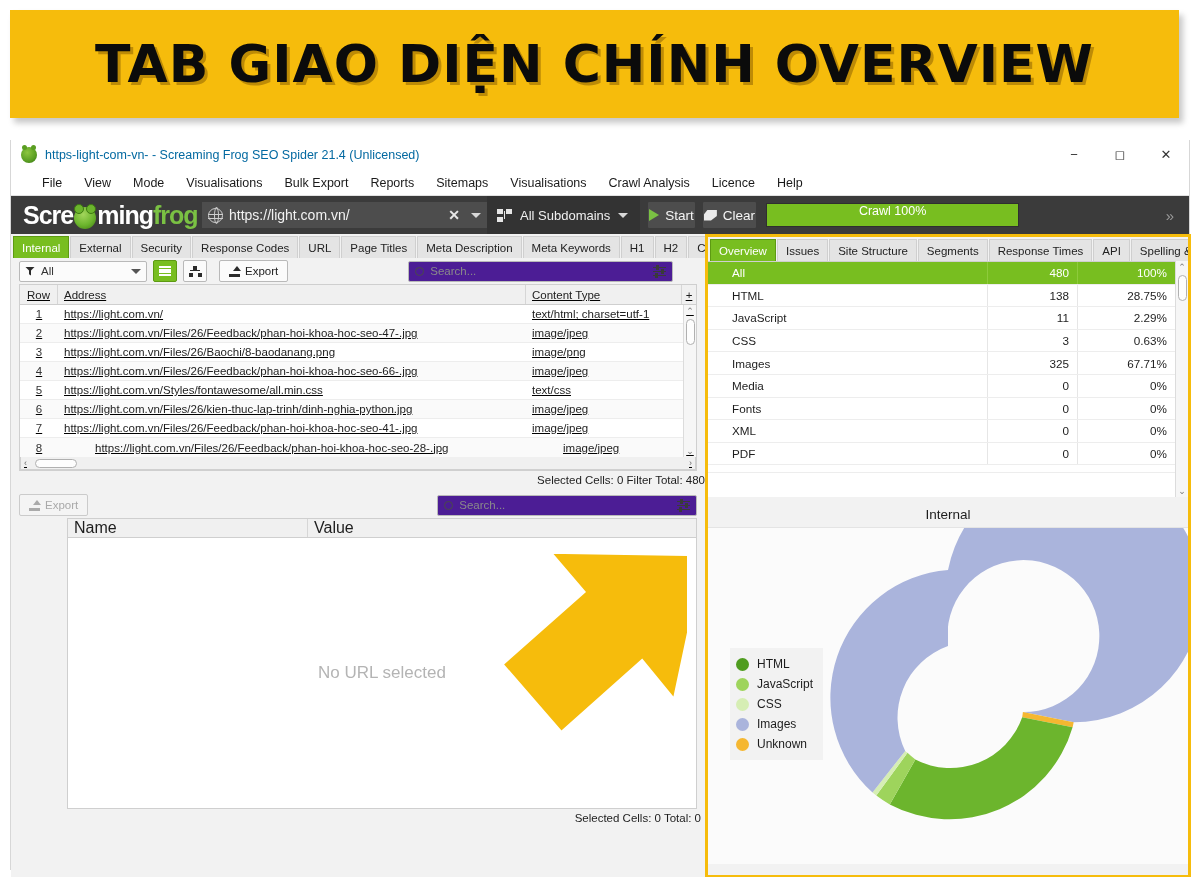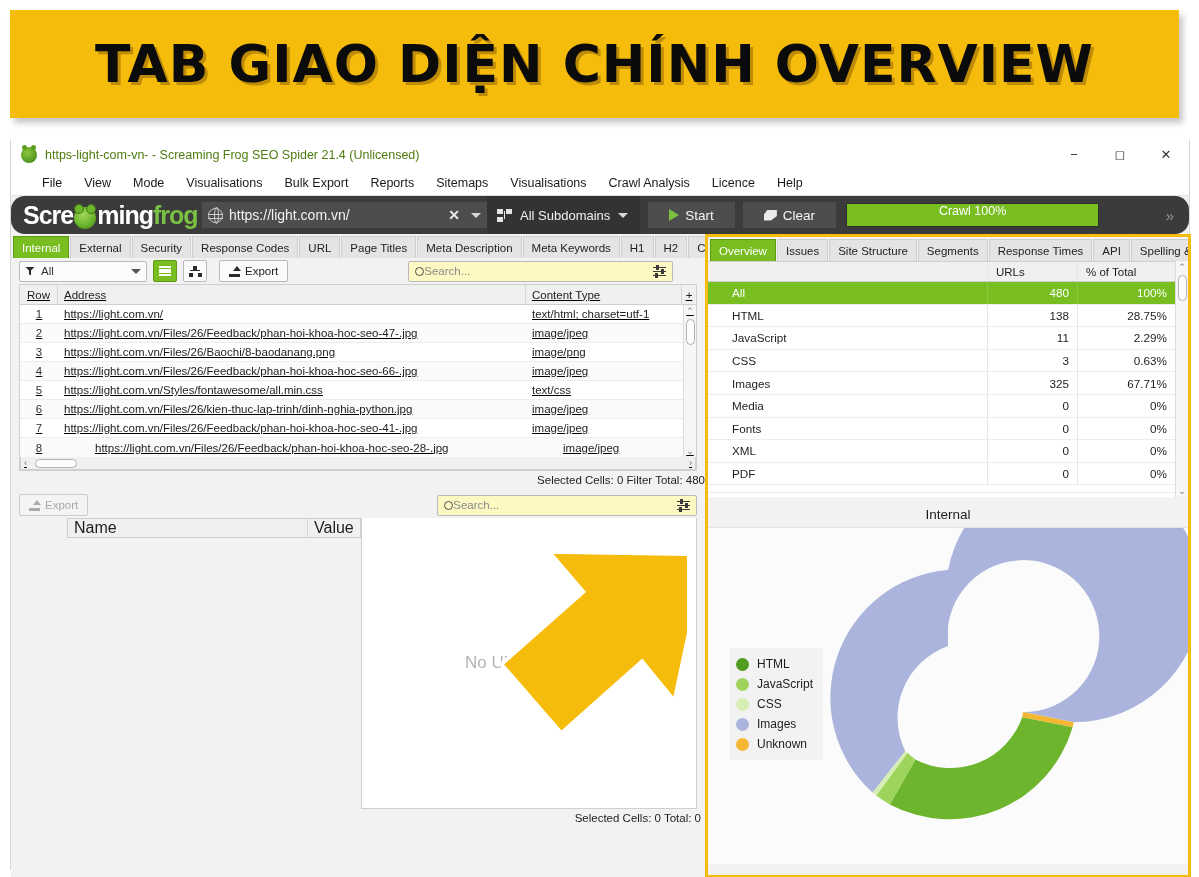--- a/index.html
+++ b/index.html
@@ -47,32 +47,32 @@
     background:radial-gradient(circle at 40% 35%, #8dc63f 0%, #5a9e22 60%, #2f6b10 100%);
     margin-right:8px; flex:none;
     position:relative;
   }
   #frog-logo-small:before, #frog-logo-small:after{
     content:""; position:absolute; top:-2px; width:5px;height:5px;border-radius:50%;
     background:#5a9e22;
   }
   #frog-logo-small:before{left:1px;}
   #frog-logo-small:after{right:1px;}
-  #window-title { font-size:12.5px; color:#4d7c0f; }
+  #window-title { font-size:12.5px; color:#0369a1; }
   #winbtns { margin-left:auto; display:flex; height:30px; }
   .winbtn { width:46px;height:30px;display:flex;align-items:center;justify-content:center;
             font-size:13px;color:#333; cursor:default; }
 
   
   #menubar { height:26px; background:#fff; display:flex; align-items:center; padding-left:20px;
              border-bottom:1px solid #e2e2e2; }
   .menu-item { font-size:12.5px; color:#1a1a1a; padding:3px 11px; cursor:default; }
 
   
-  #toolbar { height:38px; background:#3b3b3b; display:flex; align-items:center; padding:0 6px;border-radius:14px; }
+  #toolbar { height:38px; background:#3b3b3b; display:flex; align-items:center; padding:0 6px; }
   #logo { width:185px; padding-left:6px; font-size:25px; font-weight:bold;
           letter-spacing:-1px; white-space:nowrap; display:flex; align-items:center; }
   .logo-w { color:#ffffff; }
   .logo-g { color:#7ac143; }
   #frog-badge {
     display:inline-block; width:22px;height:22px;border-radius:50%;
     background:radial-gradient(circle at 42% 34%, #a3d65c 0%, #6cb52d 55%, #3e7a12 100%);
     margin:0 1px; position:relative; top:3px;
   }
   #frog-badge:before, #frog-badge:after{
@@ -98,21 +98,21 @@
     height:38px; display:flex;align-items:center;gap:8px;padding:0 12px 0 10px;
     background:#333333; color:#f0f0f0; font-size:13px; white-space:nowrap;
   }
   #subd-icon{ width:15px;height:13px;position:relative;flex:none;}
   #subd-icon i{position:absolute;background:#e6e6e6;display:block;}
   #subd-icon i:nth-child(1){left:0;top:0;width:6px;height:5px;}
   #subd-icon i:nth-child(2){left:9px;top:0;width:6px;height:5px;}
   #subd-icon i:nth-child(3){left:0;top:8px;width:6px;height:5px;}
   #subd-icon i:nth-child(4){left:6.5px;top:2px;width:1.5px;height:8px;}
 
-  .tbtn { height:26px;display:flex;align-items:center;gap:6px;padding:0 21px;margin-left:8px;
+  .tbtn { height:26px;display:flex;align-items:center;gap:6px;padding:0 1px;margin-left:8px;
           background:#4d4d4d;color:#f5f5f5;font-size:13.5px;border-radius:1px; }
   .play-tri{width:0;height:0;border-top:6px solid transparent;border-bottom:6px solid transparent;border-left:10px solid #7ac143;}
   .clear-ic{width:13px;height:11px;background:#eaeaea;
             clip-path:polygon(30% 0,100% 0,100% 60%,55% 100%,0 100%,0 45%);}
 
   #crawl-progress {
     margin-left:10px; width:253px; height:24px; background:#78be20;
     border:1px solid #2f2f2f; display:flex;align-items:flex-start;justify-content:center;
     color:#ffffff; font-size:12.5px;
   }
@@ -152,22 +152,22 @@
   .tree-ic b:nth-child(4){left:1.8px;top:4px;width:9.5px;height:1.4px;}
   .tree-ic b:nth-child(5){left:6px;top:3.6px;width:1.4px;height:2px;}
   .btn-std{height:22px;display:flex;align-items:center;gap:5px;padding:0 9px;
            background:#fbfbfb;border:1px solid #b9b9b9;border-radius:2px;font-size:11.5px;color:#222;}
   .btn-std.disabled{color:#a9a9a9;border-color:#cbcbcb;background:#f4f4f4;}
   .up-ic{width:11px;height:11px;position:relative;}
   .up-ic:before{content:"";position:absolute;left:3.5px;top:0;width:0;height:0;
        border-left:4px solid transparent;border-right:4px solid transparent;border-bottom:5px solid #2b2b2b;}
   .up-ic:after{content:"";position:absolute;left:0;bottom:0;width:11px;height:2.5px;background:#2b2b2b;}
   .up-ic.dis:before{border-bottom-color:#aaa;} .up-ic.dis:after{background:#aaa;}
-  .searchbox{height:21px;background:#fef9c3;border:1px solid #b9b9b9;border-radius:2px;
-             display:flex;align-items:center;padding:0 6px;font-size:11.5px;color:#8a8a8a;justify-content:flex-end;}
+  .searchbox{height:21px;background:#4c1d95;border:1px solid #b9b9b9;border-radius:2px;
+             display:flex;align-items:center;gap:6px;padding:0 6px;font-size:11.5px;color:#8a8a8a;justify-content:flex-end;}
   .mag{width:9px;height:9px;border:1.6px solid #4a4a4a;border-radius:50%;flex:none;}
   .slider-ic{margin-left:auto;width:13px;height:11px;position:relative;}
   .slider-ic i{position:absolute;left:0;width:13px;height:1.6px;background:#3a3a3a;display:block;}
   .slider-ic i:nth-child(1){top:1px;} .slider-ic i:nth-child(2){top:5px;} .slider-ic i:nth-child(3){top:9px;}
   .slider-ic b{position:absolute;width:3px;height:5px;background:#3a3a3a;display:block;}
   .slider-ic b:nth-child(4){left:3px;top:-1px;} .slider-ic b:nth-child(5){left:8px;top:3px;} .slider-ic b:nth-child(6){left:2px;top:7px;}
 
   
   .tbl { background:#ffffff; border:1px solid #cfcfcf; font-size:11.5px; }
   .thead { display:flex; height:20px; background:#f0f0f0; border-bottom:1px solid #cfcfcf; }
@@ -430,21 +430,21 @@
               <i></i>
               <i></i>
               <i></i>
               <b></b>
               <b></b>
               <b></b>
             </span>
         </div>
       </div>
 
-      <div style="margin:0 8px;width:678px;height:291px;display:flex;flex-direction:row;padding-left:48px;">
+      <div style="margin:0 8px;width:678px;height:291px;display:flex;flex-direction:column;padding-left:48px;">
         <div class="thead" style="border:1px solid #cfcfcf;border-bottom:1px solid #cfcfcf;background:#f0f0f0;">
           <div class="th" style="width:240px;">Name</div>
           <div class="th" style="flex:1;border-right:none;">Value</div>
         </div>
         <div class="emptybox">
           <span class="empty-txt">No URL selected</span>
         </div>
       </div>
 
       <div class="statusline" style="padding-right:4px;">
@@ -459,25 +459,20 @@
         <div class="tab">Site Structure</div>
         <div class="tab">Segments</div>
         <div class="tab">Response Times</div>
         <div class="tab">API</div>
         <div class="tab">Spelling &amp; G</div>
 
       </div>
 
       <div style="display:flex;">
         <div style="flex:1;background:#fff;border-top:1px solid #cfcfcf;">
-          <div class="ov-head">
-            <div class="ov-c1" style="padding-left:6px;"></div>
-            <div class="ov-c2" style="justify-content:flex-start;padding-left:8px;">URLs</div>
-            <div class="ov-c3" style="justify-content:flex-start;padding-left:8px;">% of Total</div>
-          </div>
 
           <div class="ov-row sel">
             <div class="ov-c1">All</div>
             <div class="ov-c2">480</div>
             <div class="ov-c3">100%</div>
           </div>
           <div class="ov-row">
             <div class="ov-c1">HTML</div>
             <div class="ov-c2">138</div>
             <div class="ov-c3">28.75%</div>

